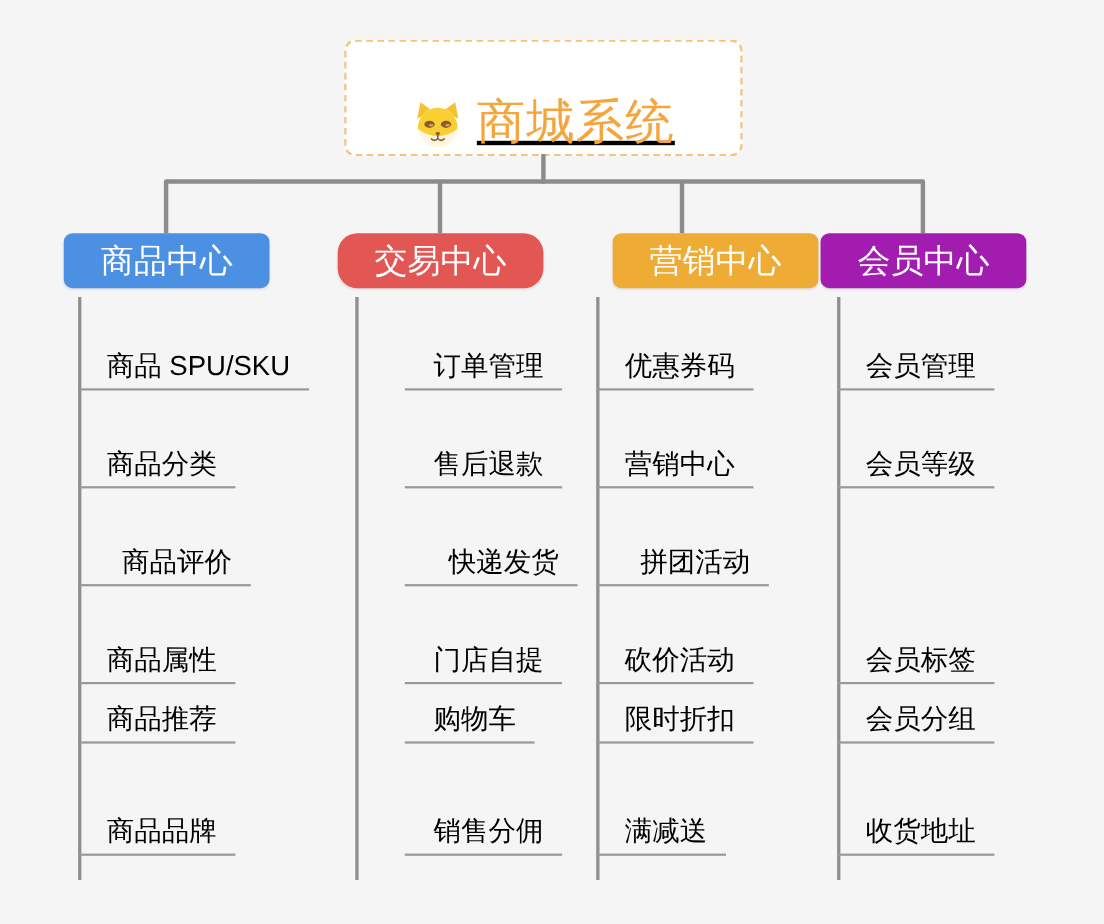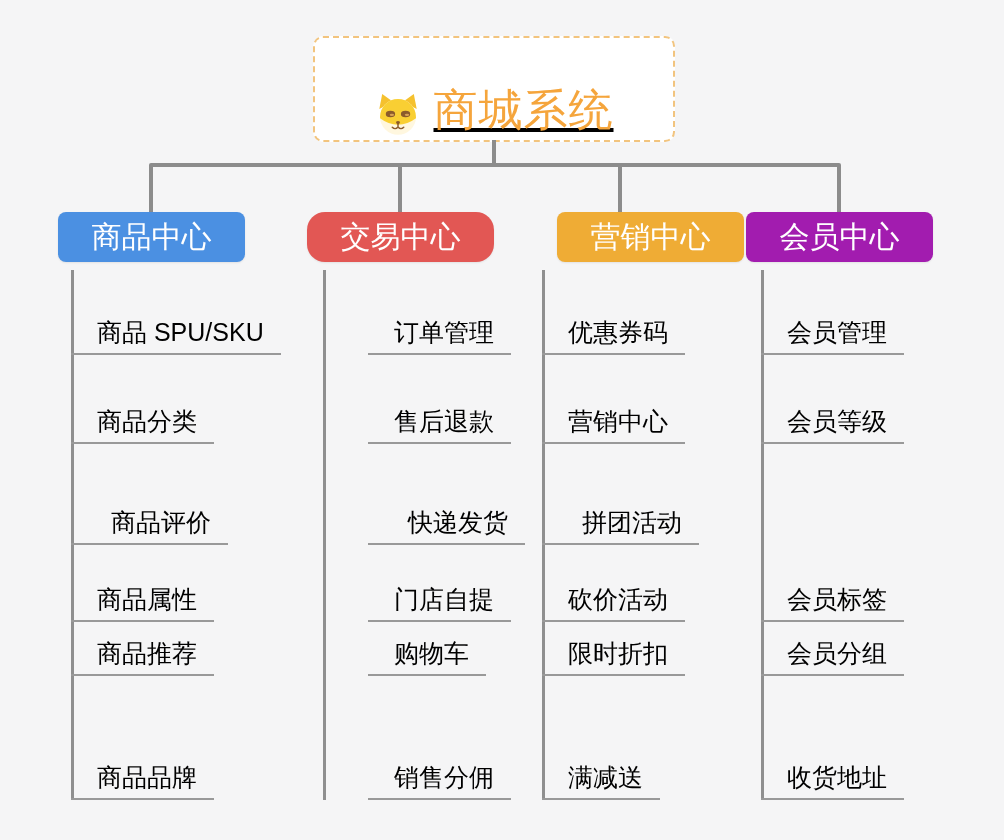--- a/index.html
+++ b/index.html
@@ -42,22 +42,22 @@
 
   
   .leaf{
     position:absolute;height:41px;box-sizing:border-box;
     border-bottom:2px solid #999999;
     padding:0 17px 4px 26px;
     display:flex;align-items:flex-end;
     font-size:25px;color:#000000;white-space:nowrap;
   }
   .leaf.c0{left:71px;} .leaf.c1{left:323px;margin-left:45px;} .leaf.c2{left:542px;} .leaf.c3{left:761px;}
-  .leaf.r0{top:314px;} .leaf.r1{top:403px;} .leaf.r2{top:504px;padding-left:40px;}
-  .leaf.r3{top:581px;} .leaf.r4{top:635px;text-align:center;} .leaf.r5{top:759px;}
+  .leaf.r0{top:314px;} .leaf.r1{top:403px;} .leaf.r2{top:492px;padding-left:40px;}
+  .leaf.r3{top:581px;} .leaf.r4{top:635px;text-align:center;} .leaf.r5{top:737px;}
 </style>
 </head>
 <body>
 
 <div class="stage">
 
   <div class="root" style="border-color: rgb(242, 196, 126);">
     <span class="dog">
       <svg width="46" height="44" viewBox="0 0 64 60" aria-hidden="true">
         <polygon points="10,2 25,13 6,23" fill="#F5C12E"></polygon>

